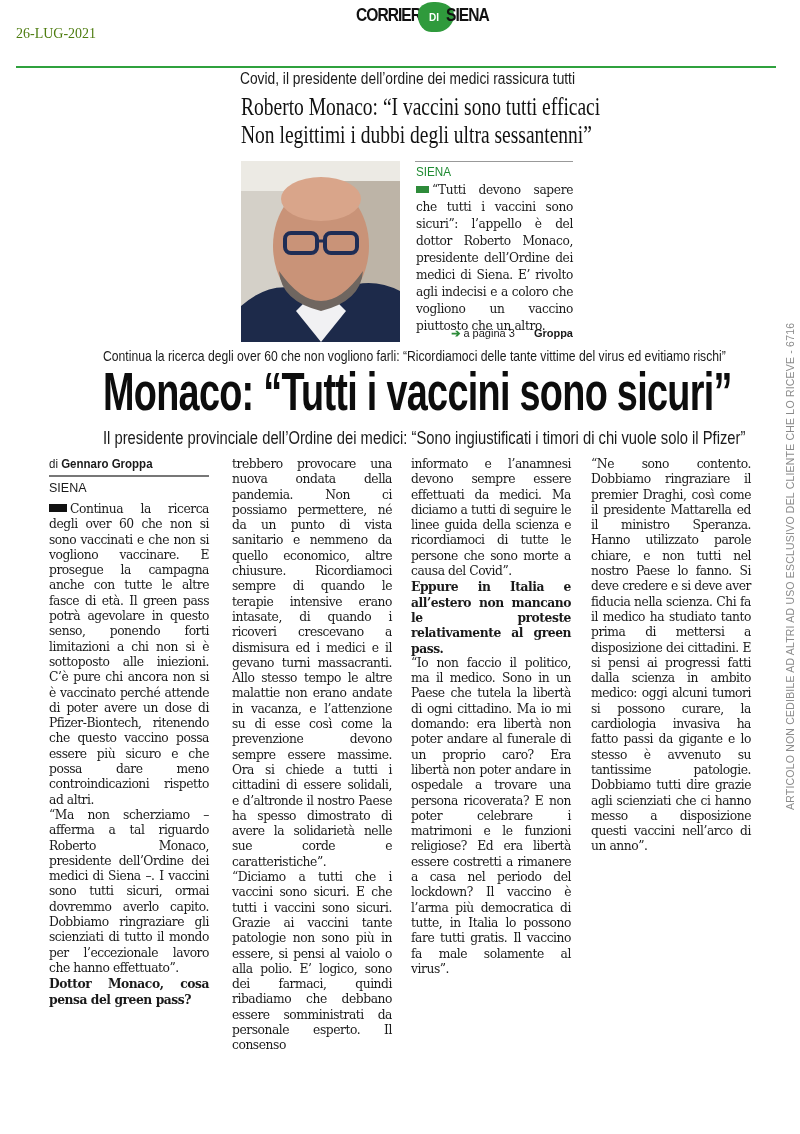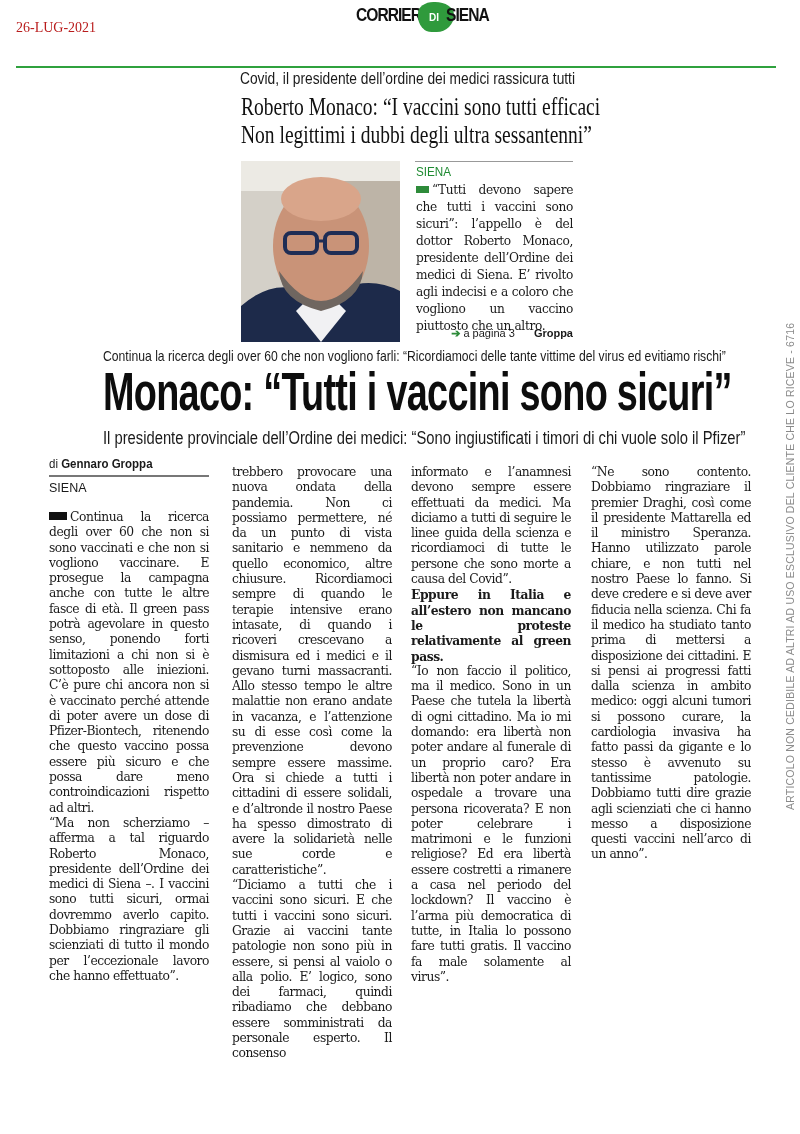--- a/index.html
+++ b/index.html
@@ -6,21 +6,21 @@
   body { width: 800px; height: 1134px; position: relative; overflow: hidden; color: #1a1a1a; }
   .abs { position: absolute; }
   .sans { font-family: "Liberation Sans", "DejaVu Sans", sans-serif; }
   .tserif { font-family: "Liberation Serif", "DejaVu Serif", serif; }
 
   
   #masthead { left: 356px; top: 2px; width: 130px; height: 26px; }
   #masthead .w { font-family: "Liberation Sans", sans-serif; font-weight: 700; font-size: 19px; letter-spacing: -1.2px; transform: scaleX(0.82); transform-origin: left; display: inline-block; color: #111; position: absolute; top: 2px; }
   #masthead .blob { position: absolute; left: 62px; top: 0px; width: 36px; height: 30px; background: #2f9a3c; border-radius: 45% 55% 50% 40% / 40% 45% 60% 55%; }
   #masthead .di { position: absolute; left: 73px; top: 10px; font-size: 10px; font-weight: 700; color: #fff; font-family: "Liberation Sans", sans-serif; }
-  #date { left: 16px; top: 20px; font-size: 14px; font-family: "Liberation Serif", serif; color: #b91c1c; }
+  #date { left: 16px; top: 26px; font-size: 14px; font-family: "Liberation Serif", serif; color: #4d7c0f; }
   #green-rule { left: 16px; top: 66px; width: 760px; height: 2px; background: #2fa13e; }
 
   
   #kicker { left: 240px; top: 70px; font-size: 16px; transform: scaleX(0.86); transform-origin: left; white-space: nowrap; }
   .teaser-title { left: 241px; font-size: 25px; line-height: 28px; white-space: nowrap; transform: scaleX(0.78); transform-origin: left; color: #111; }
   #teaser-title-1 { top: 93px; }
   #teaser-title-2 { top: 121px; }
 
   #photo { left: 241px; top: 161px; width: 159px; height: 181px; overflow: hidden; background: linear-gradient(180deg,#d9d9d6 0%, #e4e1da 30%, #c9c2b8 60%, #9a8f84 100%); }
   #photo svg { display:block; }
@@ -38,21 +38,21 @@
   #headline { left: 103px; top: 360px; font-size: 54px; font-weight: 700; white-space: nowrap; transform: scaleX(0.7); transform-origin: left; font-family: "Liberation Sans", sans-serif; letter-spacing: -1px; color: #0d0d0d; }
   #subtitle { left: 103px; top: 428px; font-size: 18px; white-space: nowrap; transform: scaleX(0.82); transform-origin: left; font-family: "Liberation Sans", sans-serif; }
 
   
   #byline { left: 49px; top: 457px; font-size: 12.5px; font-family: "Liberation Sans", sans-serif; white-space: nowrap; transform: scaleX(0.92); transform-origin: left; }
   #byline b { font-weight: 700; }
   #byline-rule { left: 49px; top: 475px; width: 160px; height: 2px; background: #777; }
   #article-place { left: 49px; top: 481px; font-size: 12.5px; font-family: "Liberation Sans", sans-serif; }
 
   
-  .col { position: absolute; width: 160px; font-family: "DejaVu Serif", serif; font-size: 12.3px; line-height: 15.3px; letter-spacing: -0.45px; text-align: justify; color: #1a1a1a; margin-top: 8px; }
+  .col { position: absolute; width: 160px; font-family: "DejaVu Serif", serif; font-size: 12.3px; line-height: 15.3px; letter-spacing: -0.45px; text-align: justify; color: #1a1a1a; }
   .col p { margin: 0; }
   .col p.q { font-weight: 700; }
   .col .sq { display:inline-block; width: 18px; height: 8px; background: #111; margin-right: 3px; vertical-align: 1px; }
   #col1 { left: 49px; top: 502px; }
   #col2 { left: 232px; top: 457px; }
   #col3 { left: 411px; top: 457px; }
   #col4 { left: 591px; top: 457px; }
 
   #vertical-note { left: 784px; top: 810px; transform: rotate(-90deg); transform-origin: left top; white-space: nowrap; font-size: 10.5px; color: #8a8a8a; font-family: "Liberation Sans", sans-serif; letter-spacing: 0.2px; }
 </style>
@@ -106,20 +106,21 @@
 <div id="byline" class="abs">
   <span>di</span>
   <b>Gennaro Groppa</b>
 </div>
 <div id="byline-rule" class="abs"></div>
 <div id="article-place" class="abs">SIENA</div>
 
 <div id="col1" class="col">
   <p><span class="sq"></span><span>Continua la ricerca degli over 60 che non si sono vaccinati e che non si vogliono vaccinare. E prosegue la campagna anche con tutte le altre fasce di età. Il green pass potrà agevolare in questo senso, ponendo forti limitazioni a chi non si è sottoposto alle iniezioni. C’è pure chi ancora non si è vaccinato perché attende di poter avere un dose di Pfizer-Biontech, ritenendo che questo vaccino possa essere più sicuro e che possa dare meno controindicazioni rispetto ad altri.</span></p>
   <p>“Ma non scherziamo – afferma a tal riguardo Roberto Monaco, presidente dell’Ordine dei medici di Siena –. I vaccini sono tutti sicuri, ormai dovremmo averlo capito. Dobbiamo ringraziare gli scienziati di tutto il mondo per l’eccezionale lavoro che hanno effettuato”.</p>
+  <p class="q">Dottor Monaco, cosa pensa del green pass?</p>
 </div>
 
 <div id="col2" class="col">
   <p>trebbero provocare una nuova ondata della pandemia. Non ci possiamo permettere, né da un punto di vista sanitario e nemmeno da quello economico, altre chiusure. Ricordiamoci sempre di quando le terapie intensive erano intasate, di quando i ricoveri crescevano a dismisura ed i medici e il gevano turni massacranti. Allo stesso tempo le altre malattie non erano andate in vacanza, e l’attenzione su di esse così come la prevenzione devono sempre essere massime. Ora si chiede a tutti i cittadini di essere solidali, e d’altronde il nostro Paese ha spesso dimostrato di avere la solidarietà nelle sue corde e caratteristiche”.</p>
   <p>“Diciamo a tutti che i vaccini sono sicuri. E che tutti i vaccini sono sicuri. Grazie ai vaccini tante patologie non sono più in essere, si pensi al vaiolo o alla polio. E’ logico, sono dei farmaci, quindi ribadiamo che debbano essere somministrati da personale esperto. Il consenso</p>
 </div>
 
 <div id="col3" class="col">
   <p>informato e l’anamnesi devono sempre essere effettuati da medici. Ma diciamo a tutti di seguire le linee guida della scienza e ricordiamoci di tutte le persone che sono morte a causa del Covid”.</p>
   <p class="q">Eppure in Italia e all’estero non mancano le proteste relativamente al green pass.</p>

